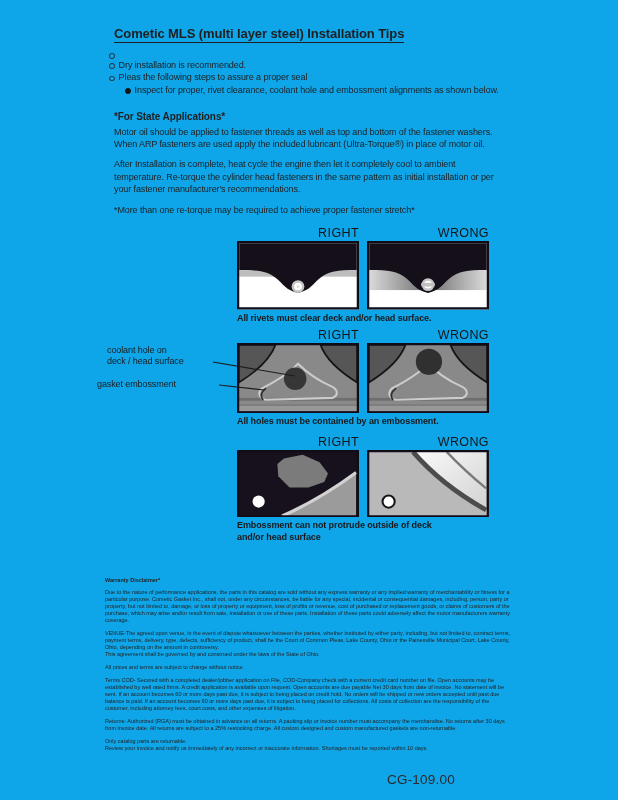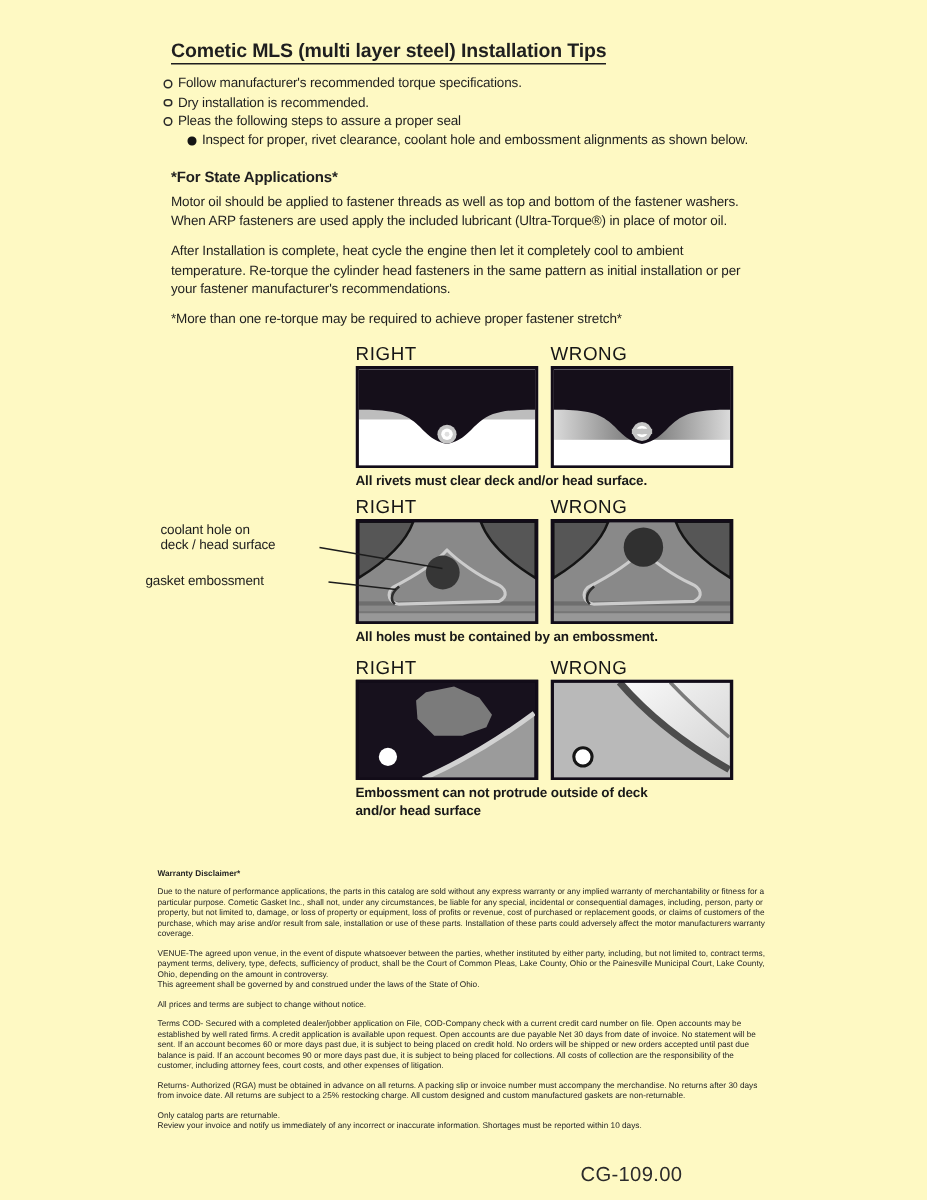--- a/index.html
+++ b/index.html
@@ -1,41 +1,41 @@
 <!DOCTYPE html>
 <html><head>
 <meta charset="utf-8">
 <style>
   html,body { margin:0; padding:0; background:#ffffff; }
   body {
     width:618px; height:800px; overflow:hidden; position:relative;
     font-family:"Liberation Sans", sans-serif; color:#1f1f1f;
     -webkit-font-smoothing:antialiased;
   }
-  .page { width:618px; height:800px; position:relative; background:#fef9c3; }
+  .page { width:618px; height:800px; position:relative; background:#0ea5e9; }
 
   
   .title {
     display:inline-block; margin:26px 0 6px 114px;
     font-size:13px; font-weight:700; letter-spacing:-0.1px;
     border-bottom:1.4px solid #1f1f1f; padding-bottom:1px;
   }
   .bullets { margin-left:109px; }
   .b-row { display:flex; align-items:flex-start; line-height:12.6px; font-size:9px; letter-spacing:-0.1px; }
   .b-row.sub { margin-left:16px; }
   .b-mark { flex:0 0 auto; width:3.6px; height:3.6px; border-radius:50%; margin:4.2px 4px 0 0; border:1px solid #2a2a2a; }
   .b-row.sub .b-mark { background:#151515; border-color:#151515; }
   .diesel-h { margin:14px 0 4px 114px; font-size:10px; font-weight:700; letter-spacing:-0.1px; }
   .para { margin:0 0 8px 114px; width:392px; font-size:9px; line-height:12.4px; letter-spacing:-0.1px; }
 
   
   .figures { margin-left:237px; width:260px; margin-top:10px; }
   .fig-row { position:relative; }
   .fig-heads { display:flex; gap:8px; }
-  .fig-heads span { width:122px; text-align:left; font-size:12.5px; letter-spacing:0.4px; color:#161616; }
+  .fig-heads span { width:122px; text-align:right; font-size:12.5px; letter-spacing:0.4px; color:#161616; }
   .fig-boxes { display:flex; gap:8px; margin-top:1px; }
   .fig-caption { font-size:9px; font-weight:700; letter-spacing:-0.1px; line-height:11.5px; margin-top:3px; color:#191919; }
   .cap3 { width:210px; }
   svg.diag { display:block; }
 
   
   .callout { position:absolute; left:-130px; width:108px; text-align:left; font-size:9px; line-height:10.6px; letter-spacing:-0.1px; color:#1c1c1c; }
   .callout.c1 { top:17px; }
   .callout.c2 { top:51px; width:118px; left:-140px; }
   .callout-lines { position:absolute; left:-130px; top:0; pointer-events:none; }
@@ -50,21 +50,20 @@
 </head>
 <body>
 
 <div class="page">
 
   <div class="title">Cometic MLS (multi layer steel) Installation Tips</div>
 
   <div class="bullets">
     <div class="b-row">
       <span class="b-mark"></span>
-      <span>Follow manufacturer's recommended torque specifications.</span>
     </div>
     <div class="b-row">
       <span class="b-mark"></span>
       <span>Dry installation is recommended.</span>
     </div>
     <div class="b-row">
       <span class="b-mark"></span>
       <span>Pleas the following steps to assure a proper seal</span>
     </div>
     <div class="b-row sub">

